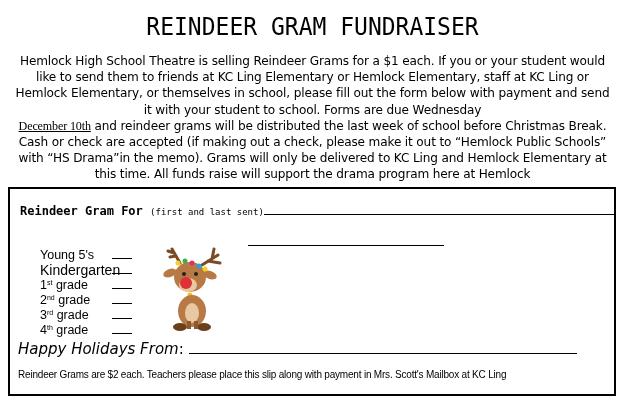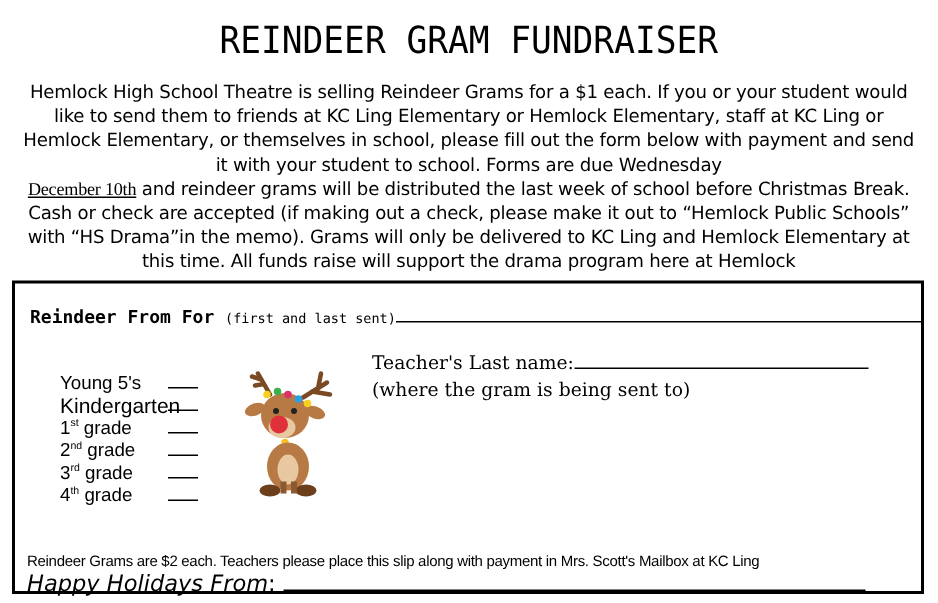--- a/index.html
+++ b/index.html
@@ -11,35 +11,35 @@
   .gram-for { position:absolute; left:10px; top:15px; font-family:"DejaVu Sans Mono", monospace; font-weight:bold; font-size:12px; white-space:nowrap; }
   .gram-for .small { font-size:9px; font-weight:normal; }
   .line { display:inline-block; border-bottom:1px solid #000; vertical-align:baseline; }
   .deliver-label { position:absolute; left:10px; top:45px; font-family:"DejaVu Sans Mono", monospace; font-weight:bold; font-size:11.5px; white-space:nowrap; }
   .grades { position:absolute; left:30px; top:59px; font-family:Liberation Sans, sans-serif; }
   .grade-row { position:relative; height:15px; font-size:12.5px; line-height:15px; white-space:nowrap; }
   .grade-row.small-text { font-size:14px; }
   .grade-row sup { font-size:7px; vertical-align:top; line-height:10px; }
   .grade-blank { position:absolute; left:72px; top:10px; width:20px; border-bottom:1px solid #000; }
   .teacher { position:absolute; left:238px; top:44px; font-family:"DejaVu Serif", serif; font-size:12.5px; line-height:18px; white-space:nowrap; }
-  .happy { position:absolute; left:8px; top:151px; font-family:"DejaVu Sans", sans-serif; font-style:italic; font-size:15px; white-space:nowrap;margin-top:40px; }
+  .happy { position:absolute; left:8px; top:151px; font-family:"DejaVu Sans", sans-serif; font-style:italic; font-size:15px; white-space:nowrap; }
   .footer-note { position:absolute; left:8px; top:180px; font-family:"Liberation Sans", sans-serif; font-size:10px; letter-spacing:-0.2px; white-space:nowrap; }
   .reindeer { position:absolute; left:148px; top:52px; width:72px; height:96px; }
 </style>
 </head>
 <body>
 
 <div class="title">REINDEER GRAM FUNDRAISER</div>
 
 <div class="intro"><span>Hemlock High School Theatre is selling Reindeer Grams for a $1 each.  If you or your student would like to send them to friends at KC Ling Elementary or Hemlock Elementary, staff at KC Ling or Hemlock Elementary, or themselves in school, please fill out the form below with payment and send it with your student to school. Forms are due Wednesday</span><br><u>December 10th</u><span> and reindeer grams will be distributed the last week of school before Christmas Break.  Cash or check are accepted (if making out a check, please make it out to “Hemlock Public Schools” with “HS Drama”in the memo). Grams will only be delivered to KC Ling and Hemlock Elementary at this time.  All funds raise will support the drama program here at Hemlock</span></div>
 
 <div class="form-box">
 
   <div class="gram-for">
-    <span>Reindeer From For</span>
+    <span>Reindeer Gram For</span>
     <span class="small">(first and last sent)</span><span class="line" style="width:350px;"></span>
   </div>
 
 
   <div class="grades">
     <div class="grade-row">
       <span>Young 5's</span>
       <span class="grade-blank"></span>
     </div>
     <div class="grade-row small-text">
@@ -91,22 +91,21 @@
     <ellipse cx="34" cy="70" rx="14" ry="16" fill="#b87a45"></ellipse>
     <ellipse cx="34" cy="72" rx="7" ry="10" fill="#e8c8a0"></ellipse>
 
     <ellipse cx="22" cy="86" rx="7" ry="4" fill="#6b3e1c"></ellipse>
     <ellipse cx="46" cy="86" rx="7" ry="4" fill="#6b3e1c"></ellipse>
     <rect x="29" y="80" width="4" height="8" fill="#8c5830"></rect>
     <rect x="36" y="80" width="4" height="8" fill="#8c5830"></rect>
   </svg>
 
   <div class="teacher">
-    <div><span>Teacher's Last name:</span><span class="line" style="width:196px;"></span></div>
-    <div>(where the gram is being sent to)</div>
+    <div><span class="line" style="width:196px;"></span></div>
   </div>
 
   <div class="happy">
     <span>Happy Holidays From</span><span style="font-style:normal;">:</span>
     <span class="line" style="width:388px;"></span>
   </div>
 
   <div class="footer-note">Reindeer Grams are $2 each.  Teachers please place this slip along with payment in Mrs. Scott's Mailbox at KC Ling</div>
 </div>
 

